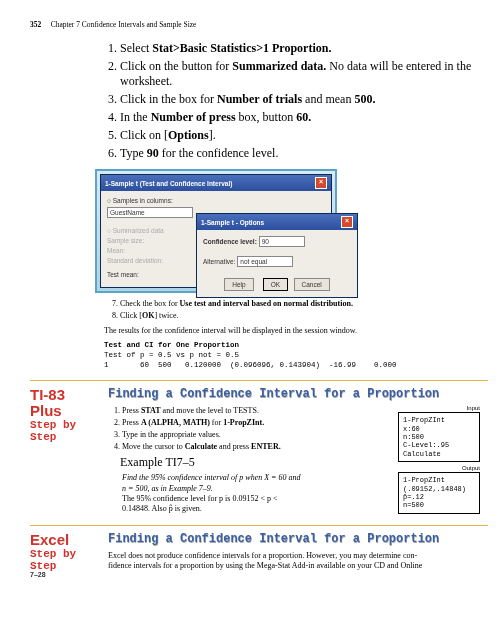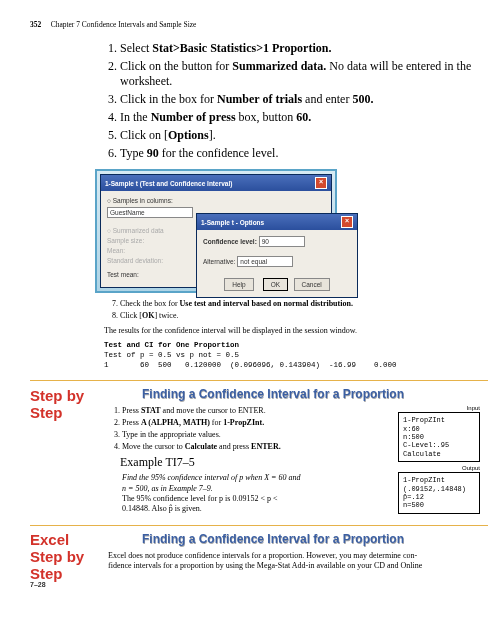--- a/index.html
+++ b/index.html
@@ -118,32 +118,31 @@
   .section-label .main {
     color: #d3322a;
     font-weight: bold;
     font-family: Arial, sans-serif;
     font-size: 15px;
     line-height: 1.05;
   }
   .section-label .sub {
     color: #d3322a;
     font-weight: bold;
-    font-family: Liberation Sans, sans-serif;
-    font-size: 15px;
+    font-family: Liberation Mono, monospace;
+    font-size: 11px;
   }
   .section-body { flex: 1; }
   .section-title {
     color: #3b5fa3;
     font-weight: bold;
-    font-family: Liberation Sans, sans-serif;
+    font-family: Liberation Mono, monospace;
     font-size: 12px;
     margin-bottom: 5px;
     text-shadow: 0.5px 0.5px 0 #aaa;
-    margin-left: 34px;
   }
   .ol-steps2 {
     list-style: decimal;
     padding-left: 14px;
     margin: 0 0 4px 0;
   }
   .ol-steps2 li { margin-bottom: 3px; font-size: 8px; }
   .sub-title { font-weight: normal; font-size: 12px; margin: 3px 12px; }
   .indent { margin-left: 14px; font-size: 8px; line-height: 1.3; }
   .calc {
@@ -182,21 +181,21 @@
 
   <div class="header">
     <span class="pagenum">352</span>
     &nbsp;&nbsp;&nbsp;
     <span>Chapter 7   Confidence Intervals and Sample Size</span>
   </div>
 
   <ol class="ol-steps">
     <li><span>Select </span><span class="bold">Stat&gt;Basic Statistics&gt;1 Proportion.</span></li>
     <li><span>Click on the button for </span><span class="bold">Summarized data.</span><span> No data will be entered in the worksheet.</span></li>
-    <li><span>Click in the box for </span><span class="bold">Number of trials</span><span> and enter </span><span class="bold">500.</span></li>
+    <li><span>Click in the box for </span><span class="bold">Number of trials</span><span> and mean </span><span class="bold">500.</span></li>
     <li><span>In the </span><span class="bold">Number of press</span><span> box, button </span><span class="bold">60.</span></li>
     <li><span>Click on [</span><span class="bold">Options</span><span>].</span></li>
     <li><span>Type </span><span class="bold">90</span><span> for the confidence level.</span></li>
   </ol>
 
   <div class="fig-wrap">
     <div style="border:2px solid #5aa4c8; padding:3px; display:inline-block; background:linear-gradient(#d7eaf3,#aed4e6);">
     <div class="dlg">
       <div class="dlg-title">
         <span>1-Sample t (Test and Confidence Interval)</span>
@@ -251,26 +250,27 @@
   <div class="para">The results for the confidence interval will be displayed in the session window.</div>
 
   <div class="mono bold">Test and CI for One Proportion</div>
   <div class="mono">Test of p = 0.5 vs p not = 0.5</div>
   <div class="mono">1       60  500   0.120000  (0.096096, 0.143904)  -16.99    0.000</div>
 
   <div class="divider"></div>
 
   <div class="section rel">
     <div class="section-label">
+      <div class="main">TI-83 Plus</div>
       <div class="sub">Step by Step</div>
     </div>
     <div class="section-body">
       <div class="section-title">Finding a Confidence Interval for a Proportion</div>
       <ol class="ol-steps2">
-        <li><span>Press </span><span class="bold">STAT</span><span> and move the cursor to ENTER.</span></li>
+        <li><span>Press </span><span class="bold">STAT</span><span> and move the level to TESTS.</span></li>
         <li><span>Press </span><span class="bold">A (ALPHA, MATH)</span><span> for </span><span class="bold">1-PropZInt.</span></li>
         <li><span>Type in the appropriate values.</span></li>
         <li><span>Move the cursor to </span><span class="bold">Calculate</span><span> and press </span><span class="bold">ENTER.</span></li>
       </ol>
       <div class="sub-title">Example TI7–5</div>
       <div class="indent">
         <span style="font-style:italic"><span>Find the 95% confidence interval of p when X = 60 and</span></span><br>
         <span style="font-style:italic"><span>n = 500, as in Example 7–9.</span></span><br>
         <span>    The 95% confidence level for p is 0.09152 &lt; p &lt;</span><br>
         <span>0.14848. Also p̂ is given.</span>

